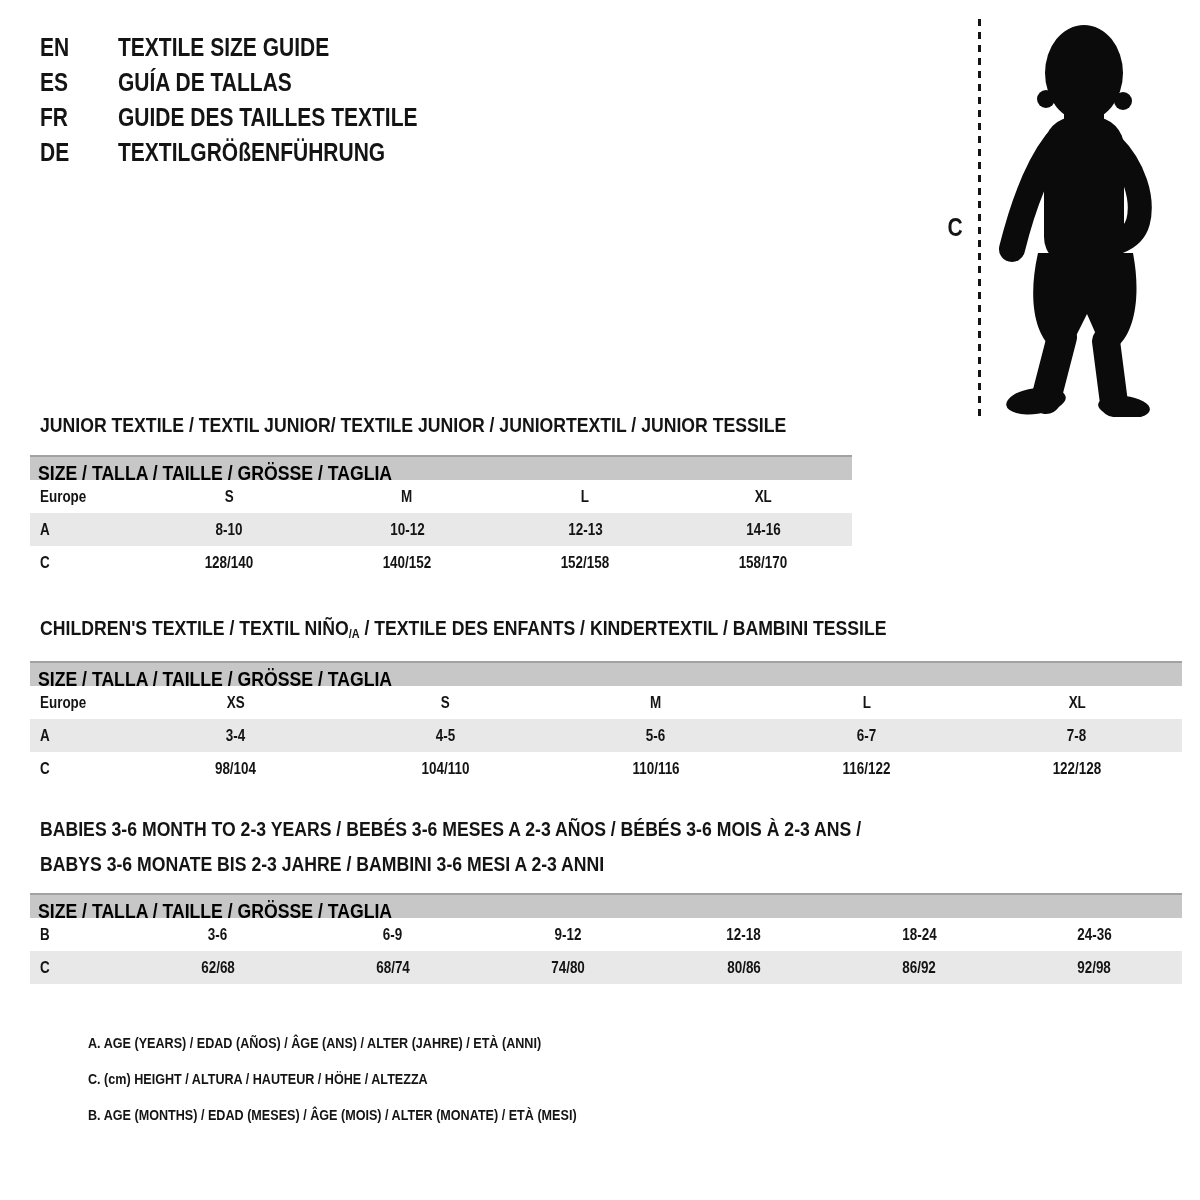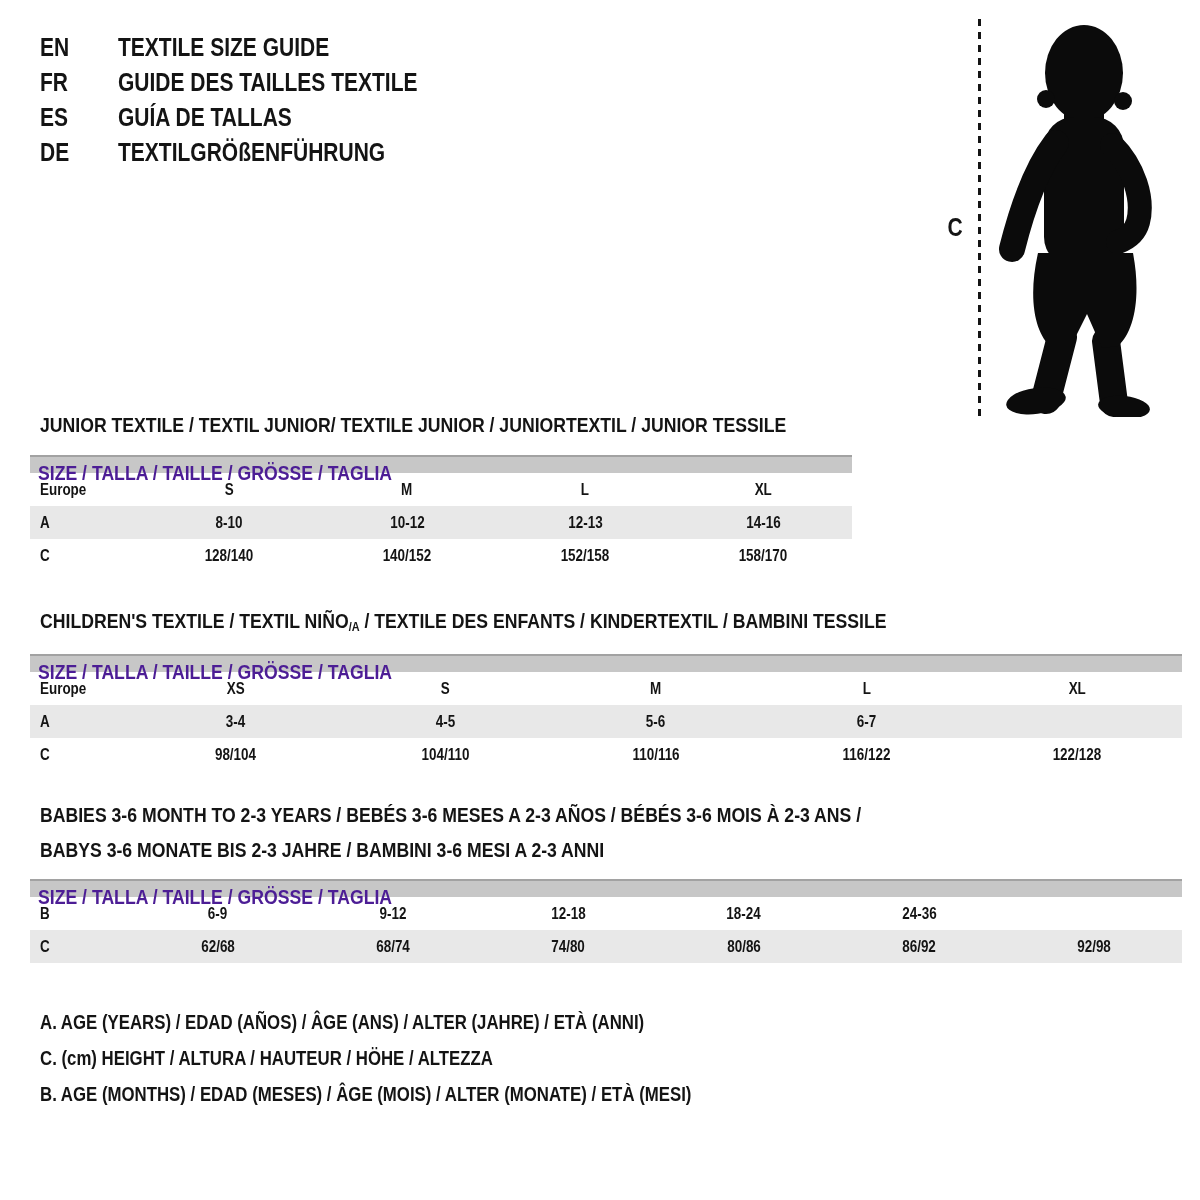--- a/index.html
+++ b/index.html
@@ -21,61 +21,61 @@
   .dash-line { position:absolute; left:48px; top:4px; width:3px; height:398px;
                background:repeating-linear-gradient(#141414 0 7px, transparent 7px 13px); }
   .c-label { position:absolute; left:16px; top:198px; font-size:25px; }
   .figure svg { position:absolute; left:58px; top:2px; width:182px; height:400px; }
 
   
   .sec-title { padding-left:10px; font-size:21px; line-height:24px; }
   .sub-mark { font-size:13px; position:relative; top:3px; }
 
   .tbl { width:100%; }
-  .tbl .thead { height:18px; line-height:31px; background:#c7c7c7; border-top:2px solid #a2a2a2;
-                color:#4c1d95; font-size:21px; padding-left:8px; }
+  .tbl .thead { height:25px; line-height:31px; background:#c7c7c7; border-top:2px solid #a2a2a2;
+                color:#000000; font-size:21px; padding-left:8px; }
   .trow { display:grid; height:33px; line-height:33px; font-size:16px; }
   .tbl > .trow:nth-child(3) { background:#e8e8e8; }
   .t1 { width:822px; }
   .t1 .trow { grid-template-columns:110px repeat(4,1fr); }
   .t2 .trow { grid-template-columns:100px repeat(5,1fr); }
   .t3 .trow { grid-template-columns:100px repeat(6,1fr); }
   .lab { text-align:left; padding-left:10px; }
   .val { text-align:center; }
 
   .sec1 { margin-top:8px; }
   .sec1 .tbl { margin-top:18px; }
   .sec2 { margin-top:37px; }
   .sec2 .tbl { margin-top:18px; }
   .sec3 { margin-top:26px; }
   .sec3 .sec-title { line-height:35px; }
   .sec3 .tbl { margin-top:12px; }
 
   
   .legend { margin-top:41px; padding-left:10px; }
-  .legend-line { font-size:20px; line-height:36px; }
+  .legend-line { font-size:15px; line-height:36px;margin-left:48px; }
 </style>
 </head>
 <body>
 
 <div class="page">
 
   <div class="top">
     <div class="lang-block">
       <div class="lang-row">
         <span class="lang-code"><span class="cn">EN</span></span>
         <span><span class="cn">TEXTILE SIZE GUIDE</span></span>
       </div>
       <div class="lang-row">
+        <span class="lang-code"><span class="cn">ES</span></span>
+        <span><span class="cn">GUÍA DE TALLAS</span></span>
+      </div>
+      <div class="lang-row">
         <span class="lang-code"><span class="cn">FR</span></span>
         <span><span class="cn">GUIDE DES TAILLES TEXTILE</span></span>
-      </div>
-      <div class="lang-row">
-        <span class="lang-code"><span class="cn">ES</span></span>
-        <span><span class="cn">GUÍA DE TALLAS</span></span>
       </div>
       <div class="lang-row">
         <span class="lang-code"><span class="cn">DE</span></span>
         <span><span class="cn">TEXTILGRÖßENFÜHRUNG</span></span>
       </div>
     </div>
 
     <div class="figure">
       <span class="c-label"><span class="cnc">C</span></span>
       <div class="dash-line"></div>
@@ -143,20 +143,21 @@
         <span class="val"><span class="cnc">M</span></span>
         <span class="val"><span class="cnc">L</span></span>
         <span class="val"><span class="cnc">XL</span></span>
       </div>
       <div class="trow">
         <span class="lab"><span class="cn">A</span></span>
         <span class="val"><span class="cnc">3-4</span></span>
         <span class="val"><span class="cnc">4-5</span></span>
         <span class="val"><span class="cnc">5-6</span></span>
         <span class="val"><span class="cnc">6-7</span></span>
+        <span class="val"><span class="cnc">7-8</span></span>
       </div>
       <div class="trow">
         <span class="lab"><span class="cn">C</span></span>
         <span class="val"><span class="cnc">98/104</span></span>
         <span class="val"><span class="cnc">104/110</span></span>
         <span class="val"><span class="cnc">110/116</span></span>
         <span class="val"><span class="cnc">116/122</span></span>
         <span class="val"><span class="cnc">122/128</span></span>
       </div>
     </div>
@@ -164,20 +165,21 @@
 
   <div class="sec3">
     <div class="sec-title">
       <div><span class="cn">BABIES 3-6 MONTH TO 2-3 YEARS / BEBÉS 3-6 MESES A 2-3 AÑOS / BÉBÉS 3-6 MOIS À 2-3 ANS /</span></div>
       <div><span class="cn">BABYS 3-6 MONATE BIS 2-3 JAHRE / BAMBINI 3-6 MESI A 2-3 ANNI</span></div>
     </div>
     <div class="tbl t3">
       <div class="thead"><span class="cn">SIZE / TALLA / TAILLE / GRÖSSE / TAGLIA</span></div>
       <div class="trow">
         <span class="lab"><span class="cn">B</span></span>
+        <span class="val"><span class="cnc">3-6</span></span>
         <span class="val"><span class="cnc">6-9</span></span>
         <span class="val"><span class="cnc">9-12</span></span>
         <span class="val"><span class="cnc">12-18</span></span>
         <span class="val"><span class="cnc">18-24</span></span>
         <span class="val"><span class="cnc">24-36</span></span>
       </div>
       <div class="trow">
         <span class="lab"><span class="cn">C</span></span>
         <span class="val"><span class="cnc">62/68</span></span>
         <span class="val"><span class="cnc">68/74</span></span>

